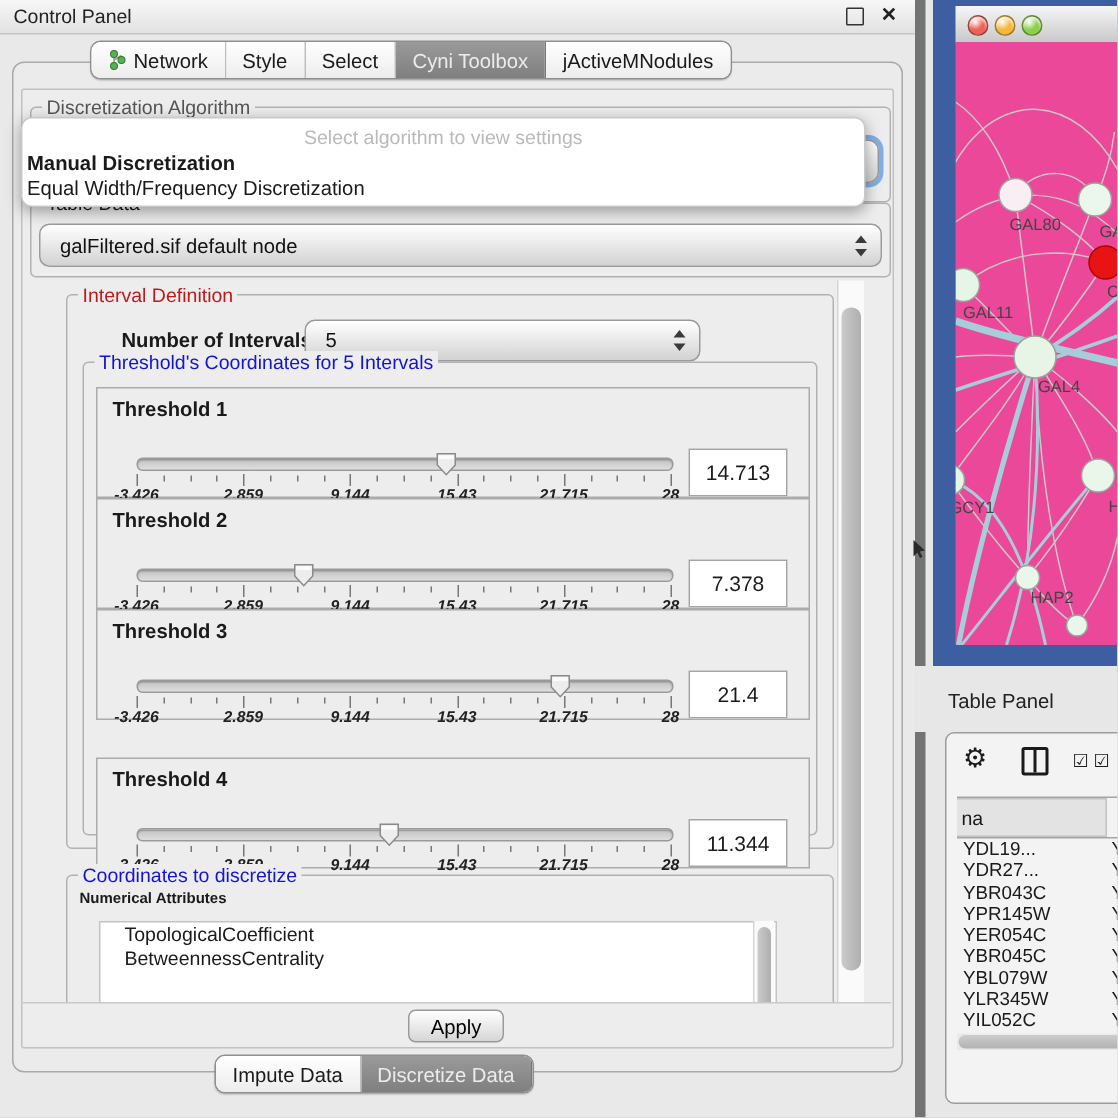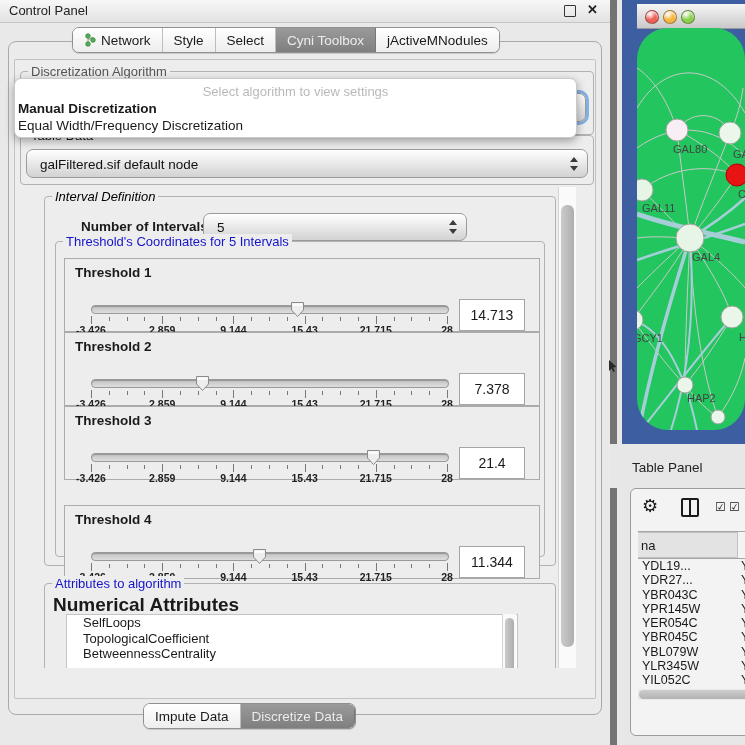--- a/index.html
+++ b/index.html
@@ -22,21 +22,21 @@
        border-right:1px solid #bdbdbd;white-space:nowrap;cursor:default;}
   .tab:last-child{border-right:none;}
   .tab.selected{background:linear-gradient(#9a9a9a,#7f7f7f);color:#ececec;border-right:1px solid #777;}
 
   .outerpanel{left:8px;top:41px;width:592px;height:672px;border:1px solid #a9a9a9;border-radius:8px;background:#ebebeb;}
   .innerpanel{left:14px;top:59px;width:580px;height:638px;border:1px solid #c2c2c2;border-radius:2px;background:#ededed;}
 
   
   .fieldset{position:absolute;border:1px solid #b2b2b2;border-radius:4px;}
   .legend{position:absolute;top:-8px;left:7px;background:#ededed;padding:0 3px;font-size:13px;}
-  .legend.black{color:#1a1a1a;} .legend.green{color:#000000;font-style:italic;} .legend.blue{color:#1414cc;}
+  .legend.black{color:#1a1a1a;} .legend.green{color:#b91c1c;} .legend.blue{color:#1414cc;}
 
   
   .combo{position:absolute;border:1px solid #9b9b9b;border-radius:7px;background:linear-gradient(#ffffff,#d2d2d2);
          box-shadow:inset 0 1px 0 #fff;}
   .combo .val{position:absolute;left:13px;top:50%;transform:translateY(-50%);font-size:13.5px;color:#111;white-space:nowrap;}
   .spin{position:absolute;right:9px;top:50%;transform:translateY(-50%);width:9px;height:14px;}
   .spin .up,.spin .dn{position:absolute;left:1px;width:0;height:0;border-left:4px solid transparent;border-right:4px solid transparent;}
   .spin .up{top:0;border-bottom:5px solid #3a3a3a;}
   .spin .dn{bottom:0;border-top:5px solid #3a3a3a;}
   .focusring{box-shadow:0 0 0 3px rgba(110,165,225,.85), inset 0 1px 0 #fff;}
@@ -50,41 +50,41 @@
 
   
   .tbox{position:absolute;left:8px;width:474px;height:72px;border:1px solid #ababab;background:#ededed;}
   .tbox .tlabel{position:absolute;left:10px;top:6px;font-weight:bold;font-size:13.5px;}
   .track{position:absolute;left:26px;top:46px;width:356px;height:7px;border:1px solid #9a9a9a;border-radius:4px;
          background:linear-gradient(#c2c2c2,#dedede);box-shadow:inset 0 1px 1px rgba(0,0,0,.25);}
   .thumb{position:absolute;top:-5px;width:15px;height:17px;}
   .ruler{position:absolute;left:26px;top:57px;width:356px;height:8px;}
   .tick{position:absolute;top:0;width:0;border-left:1px solid #777;}
   .tick.major{height:8px;} .tick.minor{height:4px;top:1px;}
-  .scalelabels{position:absolute;left:26px;top:65px;width:356px;height:11px;}
+  .scalelabels{position:absolute;left:26px;top:65px;width:356px;height:11px;font-style:italic;}
   .scalelabels span{position:absolute;transform:translateX(-50%);font-size:10.5px;font-weight:bold;color:#222;white-space:nowrap;}
   .valuebox{position:absolute;left:394px;top:40px;width:64px;height:30px;background:#fff;border:1px solid #a5a5a5;
             font-size:14px;text-align:center;line-height:30px;}
 
   
   .listbox{position:absolute;background:#fff;border:1px solid #c4c4c4;overflow:hidden;}
   .listbox .li{padding-left:16px;font-size:13px;line-height:15.5px;white-space:nowrap;}
   .sb-v{position:absolute;background:#fafafa;border-left:1px solid #d5d5d5;}
   .sb-v .th{position:absolute;left:2px;right:2px;border-radius:6px;background:linear-gradient(90deg,#cbcbcb,#aeaeae);}
 
   .btn{position:absolute;border:1px solid #9a9a9a;border-radius:5px;background:linear-gradient(#ffffff,#d6d6d6);
        font-size:13.5px;text-align:center;}
 
   
   .netframe{left:622px;top:0;width:123px;height:444px;background:#3d5fa1;}
   .mactitle{position:absolute;left:15px;top:4px;right:0;height:24px;background:linear-gradient(#f6f6f6,#c9c9c9);
             border-bottom:1px solid #9a9a9a;}
   .light{position:absolute;top:6px;width:12px;height:12px;border-radius:50%;border:1px solid rgba(0,0,0,.35);
          box-shadow:inset 0 2px 2px rgba(255,255,255,.7);}
-  .netcanvas{position:absolute;left:15px;top:28px;width:108px;height:402px;background:#22c55e;overflow:hidden;border-radius:31px;}
+  .netcanvas{position:absolute;left:15px;top:28px;width:108px;height:402px;background:#ec4899;overflow:hidden;}
 
   .tpheader{left:610px;top:444px;width:135px;height:44px;background:#e7e7e7;}
   .tpheader .t{position:absolute;left:22px;top:16px;font-size:13.5px;color:#222;}
   .tpwindow{left:630px;top:488px;width:140px;height:246px;background:#f3f3f3;border:1px solid #9c9c9c;border-radius:6px;}
   .toolicon{position:absolute;font-family:"DejaVu Sans",sans-serif;color:#1a1a1a;}
   .spliticon{position:absolute;width:14px;height:15px;border:2px solid #1a1a1a;border-radius:2px;}
   .spliticon:after{content:"";position:absolute;left:6px;top:0;bottom:0;width:2px;background:#1a1a1a;}
 
   .dtable{position:absolute;left:7px;top:42px;width:200px;border-top:1px solid #a5a5a5;}
   .dhead{display:flex;height:26px;border-bottom:1px solid #a5a5a5;}
@@ -102,21 +102,21 @@
 
 <div class="screen">
 
   <div class="abs cpanel">
     <div class="abs titlebar">
       <span class="title">Control Panel</span>
       <span class="float-btn"></span>
       <span class="close-btn">✕</span>
     </div>
 
-    <div class="abs tabgroup" style="left:72px;top:27px;z-index:5;" id="topTabs">
+    <div class="abs tabgroup" style="left:60px;top:27px;z-index:5;" id="topTabs">
         <div class="tab">
           <svg width="12" height="14">
             <line x1="4" y1="3" x2="4" y2="11" stroke="#999" stroke-width="1"></line>
             <line x1="4" y1="7" x2="9" y2="4" stroke="#999" stroke-width="1"></line>
             <circle cx="4" cy="3" r="2.3" fill="#55b155" stroke="#2e7d2e" stroke-width="0.7"></circle>
             <circle cx="4" cy="11" r="2.3" fill="#55b155" stroke="#2e7d2e" stroke-width="0.7"></circle>
             <circle cx="9" cy="7" r="2.3" fill="#55b155" stroke="#2e7d2e" stroke-width="0.7"></circle>
           </svg>
           <span>Network</span>
         </div>
@@ -342,37 +342,39 @@
                   <span style="left: 80%;">21.715</span>
                   <span style="left: 100%;">28</span>
                 </div>
                 <div class="valuebox">11.344</div>
               </div>
             </div>
         </div>
       </div>
 
       <div class="fieldset" style="left:26px;top:396px;width:510px;height:160px;background:#ededed;">
-        <span class="legend blue">Attributes to algorithm</span>
-        <span style="position:absolute;left:8px;top:10px;font-weight:bold;font-size:19px;">Numerical Attributes</span>
+        <span class="legend blue">Coordinates to discretize</span>
+        <span style="position:absolute;left:8px;top:10px;font-weight:bold;font-size:10px;">Numerical Attributes</span>
         <div class="listbox" style="left:21px;top:30px;width:450px;height:120px;" id="attrList">
-            <div class="li">SelfLoops</div>
             <div class="li">TopologicalCoefficient</div>
             <div class="li">BetweennessCentrality</div>
           </div>
         <div class="sb-v" style="left:457px;top:30px;width:13px;height:120px;">
           <div class="th" style="top:4px;height:80px;"></div>
         </div>
       </div>
     </div>
 
     <div class="sb-v abs" style="left:558px;top:187px;width:17px;height:481px;">
       <div class="th" style="top:18px;height:442px;"></div>
     </div>
 
+    <div class="abs" style="left:15px;top:668px;width:579px;height:29px;border-top:1px solid #c9c9c9;">
+      <button class="btn" style="left:257px;top:4px;width:64px;height:22px;">Apply</button>
+    </div>
 
     <div class="abs tabgroup" style="left:143px;top:703px;z-index:5;" id="bottomTabs">
         <div class="tab">
           <span>Impute Data</span>
         </div>
         <div class="tab selected">
           <span>Discretize Data</span>
         </div>
       </div>
   </div>

